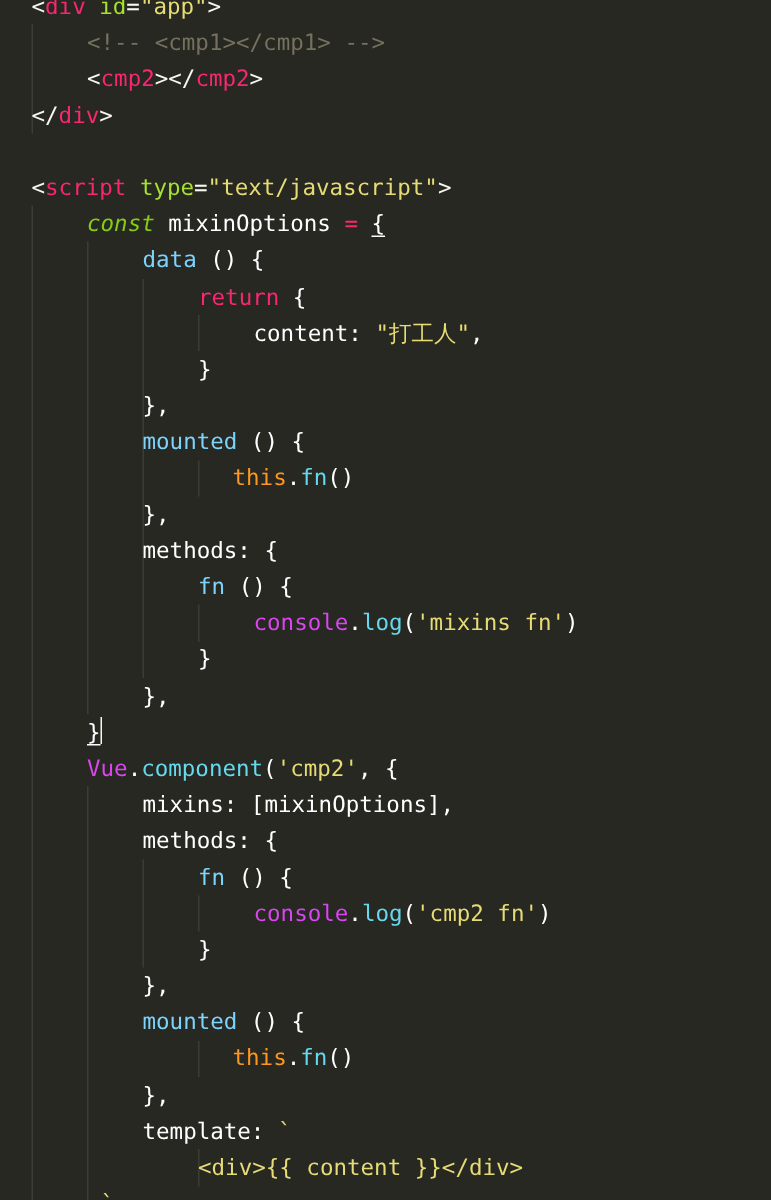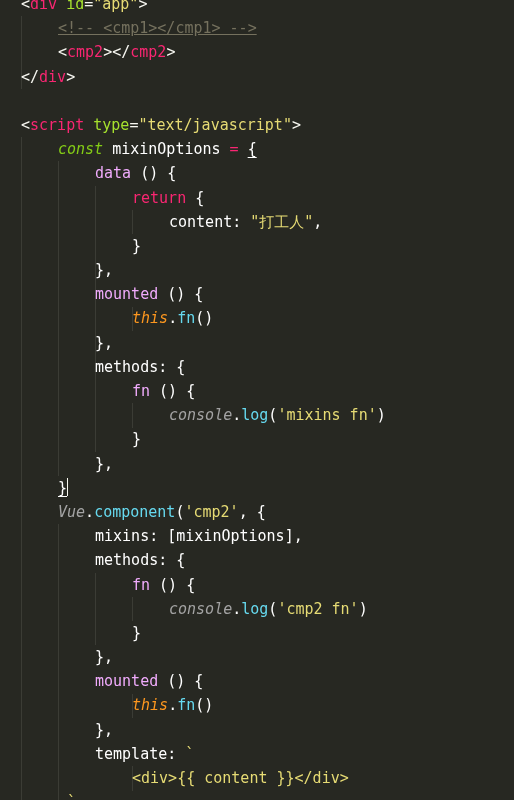--- a/index.html
+++ b/index.html
@@ -31,27 +31,27 @@
     position:relative;
   }
   
   .guides{position:absolute;left:0;top:0;width:514px;height:800px;pointer-events:none;}
   .guide{position:absolute;width:1px;background:#3b3c35;}
   
   .tag{color:#f92672;}
   .punc{color:#f8f8f2;}
   .attr{color:#a6e22e;}
   .str{color:#e6db74;}
-  .comment{color:#75715e;text-decoration:underline;}
+  .comment{color:#75715e;}
   .kw{color:#84cc16;font-style:italic;}
   .kw2{color:#f92672;}
-  .fn{color:#f0abfc;margin-top:47px;}
+  .fn{color:#7dd3fc;margin-top:47px;}
   .plain{color:#ffffff;}
-  .this{color:#fd971f;font-style:italic;}
-  .obj{color:#a3a3a3;font-style:italic;}
+  .this{color:#fd971f;margin-left:23px;}
+  .obj{color:#d946ef;}
   .prop{color:#66d9ef;}
   .op{color:#f92672;}
   .brmatch{text-decoration:underline;text-underline-offset:3px;}
   .caret{
     display:inline-block;
     width:1px;height:18px;
     background:#f8f8f0;
     vertical-align:-3px;
     margin-left:0px;
   }

